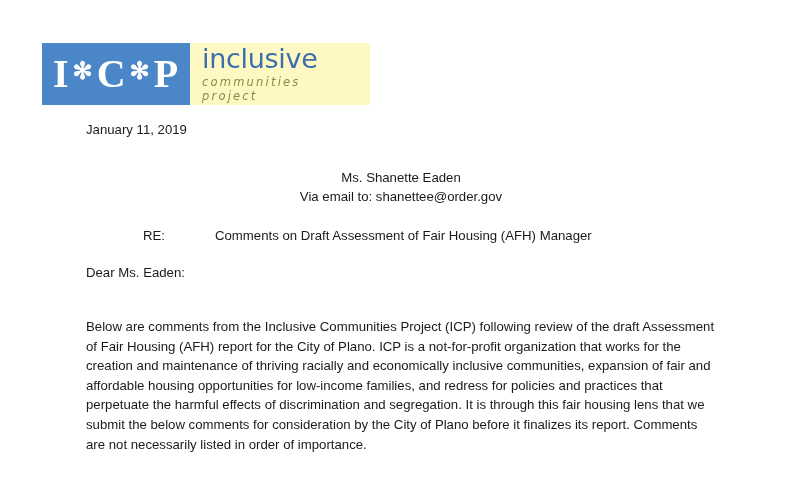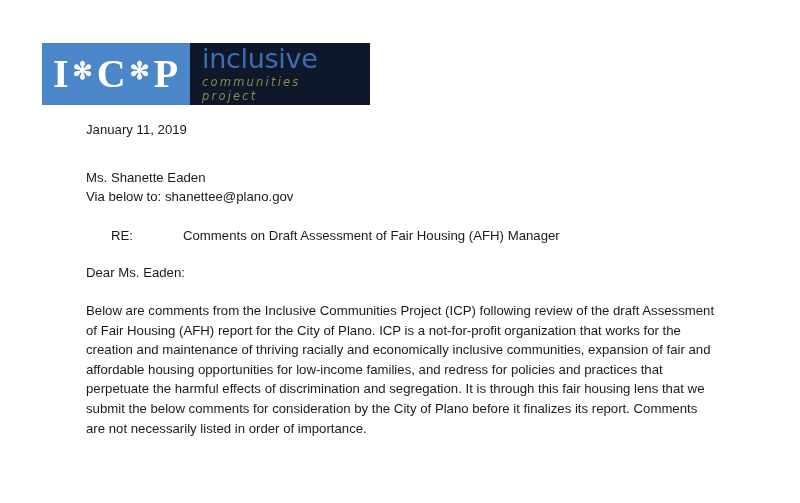--- a/index.html
+++ b/index.html
@@ -51,21 +51,21 @@
     align-items: center;
     gap: 3px;
   }
   .logo-icp .star {
     color: #ffffff;
     font-size: 24px;
     position: relative;
     top: -3px;
   }
   .logo-right {
-    background: #0f172a;
+    background: #fef9c3;
     width: 180px;
     box-sizing: border-box;
     padding: 4px 10px 4px 12px;
     display: flex;
     flex-direction: column;
     justify-content: center;
   }
   .logo-inclusive {
     font-family: "DejaVu Sans", sans-serif;
     font-size: 27px;
@@ -90,35 +90,36 @@
     width: 630px;
     font-size: 13.2px;
     line-height: 19.6px;
     color: #1a1a1a;
   }
   .date {
     margin-bottom: 28px;
   }
   .addr-line {
     white-space: nowrap;
+    text-align: center;
   }
   .addr-block {
     margin-bottom: 19px;
   }
   .re-line {
-    margin-left: 25px;
+    margin-left: 57px;
     margin-bottom: 18px;
     display: flex;
   }
   .re-label {
     width: 72px;
     flex: 0 0 72px;
   }
   .salutation {
-    margin-bottom: 18px;
+    margin-bottom: 34px;
   }
   .para {
     text-align: left;
   }
 </style>
 </head>
 <body>
 
 <div class="page">
 
@@ -137,21 +138,21 @@
       <div class="logo-communities">communities project</div>
     </div>
   </div>
 
   <div class="letter">
 
     <div class="date">January 11, 2019</div>
 
     <div class="addr-block">
       <div class="addr-line">Ms. Shanette Eaden</div>
-      <div class="addr-line">Via below to: shanettee@plano.gov</div>
+      <div class="addr-line">Via email to: shanettee@order.gov</div>
     </div>
 
     <div class="re-line">
       <span class="re-label">RE:</span>
       <span>Comments on Draft Assessment of Fair Housing (AFH) Manager</span>
     </div>
 
     <div class="salutation">Dear Ms. Eaden:</div>
 
     <div class="para">Below are comments from the Inclusive Communities Project (ICP) following review of the draft Assessment of Fair Housing (AFH) report for the City of Plano. ICP is a not-for-profit organization that works for the creation and maintenance of thriving racially and economically inclusive communities, expansion of fair and affordable housing opportunities for low-income families, and redress for policies and practices that perpetuate the harmful effects of discrimination and segregation. It is through this fair housing lens that we submit the below comments for consideration by the City of Plano before it finalizes its report. Comments are not necessarily listed in order of importance.</div>

